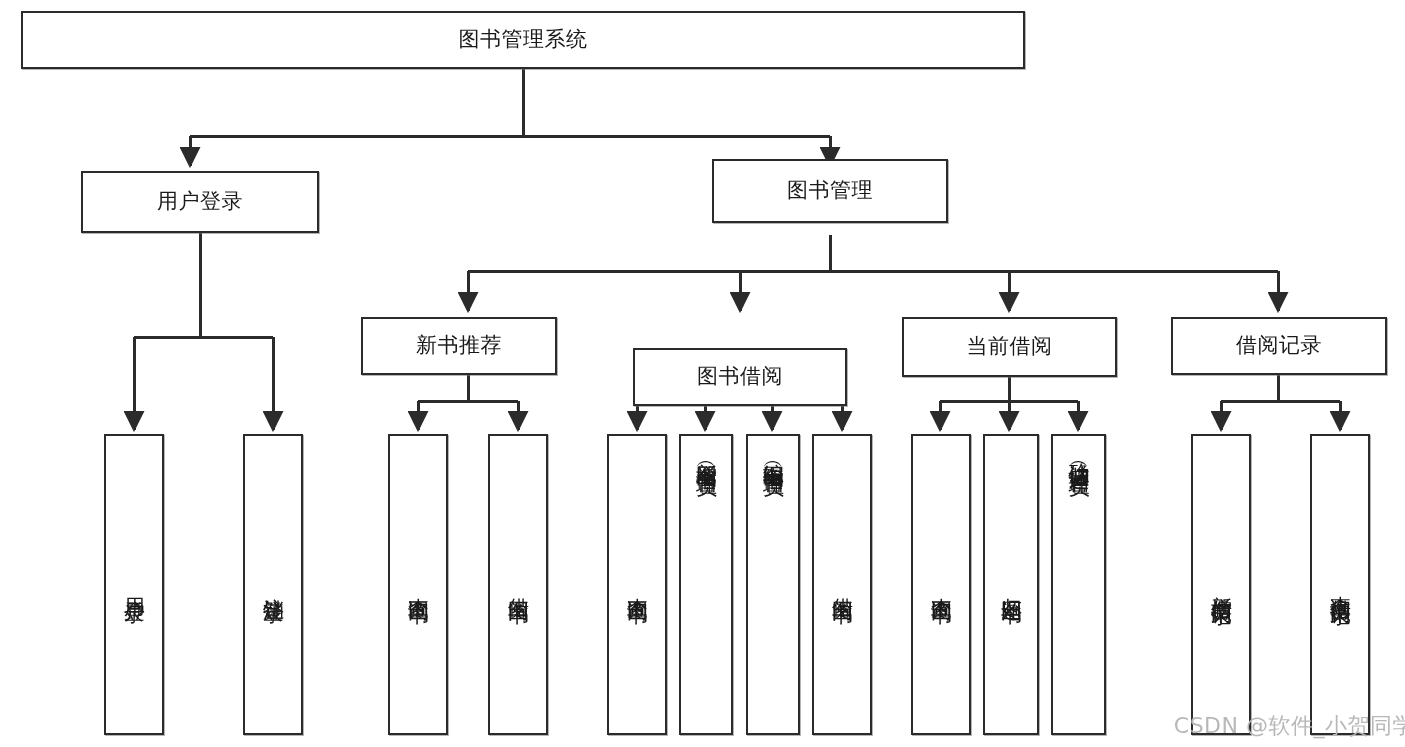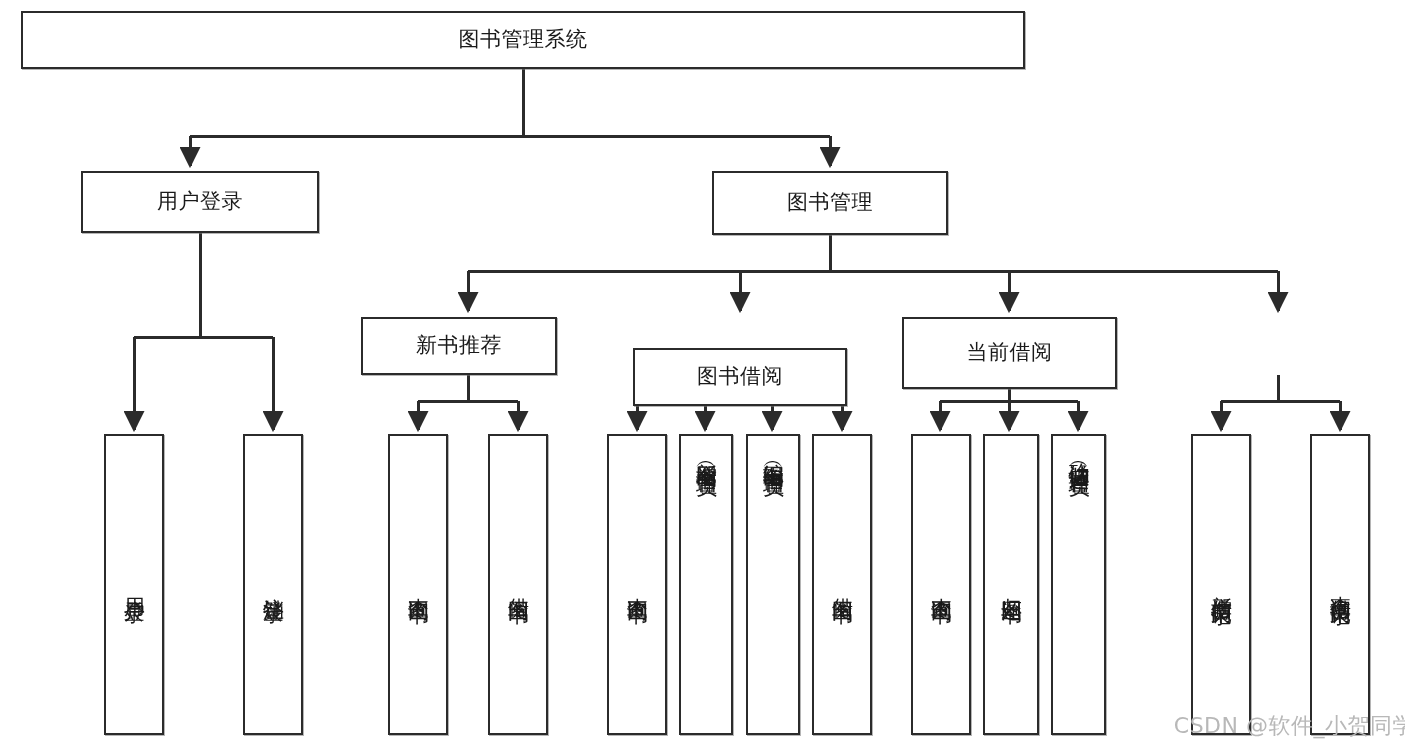--- a/index.html
+++ b/index.html
@@ -141,36 +141,39 @@
   <div class="node-layer">
 
     <div class="node horizontal" style="left:21px; top:11px; width:1004px; height:58px;">
       <span class="label">图书管理系统</span>
     </div>
 
     <div class="node horizontal" style="left:81px; top:171px; width:238px; height:62px;">
       <span class="label">用户登录</span>
     </div>
 
-    <div class="node horizontal" style="left:712px; top:171px; width:236px; height:64px;">
+    <div class="node horizontal" style="left:712px; top:159px; width:236px; height:64px;">
       <span class="label">图书管理</span>
     </div>
 
     <div class="node horizontal" style="left:361px; top:317px; width:196px; height:58px;">
       <span class="label">新书推荐</span>
     </div>
 
     <div class="node horizontal" style="left:633px; top:317px; width:214px; height:58px;margin-top:31px;">
       <span class="label">图书借阅</span>
     </div>
 
-    <div class="node horizontal" style="left:902px; top:317px; width:215px; height:72px;">
+    <div class="node horizontal" style="left:902px; top:317px; width:215px; height:60px;">
       <span class="label">当前借阅</span>
     </div>
 
+    <div class="node horizontal" style="left:1171px; top:317px; width:216px; height:58px;">
+      <span class="label">借阅记录</span>
+    </div>
 
     <div class="node vertical center-text" style="left:104px; top:434px; width:60px; height:301px;">
       <span class="label">用户登录</span>
     </div>
 
     <div class="node vertical center-text" style="left:243px; top:434px; width:60px; height:301px;">
       <span class="label">注销登录</span>
     </div>
 
     <div class="node vertical center-text" style="left:388px; top:434px; width:60px; height:301px;">

